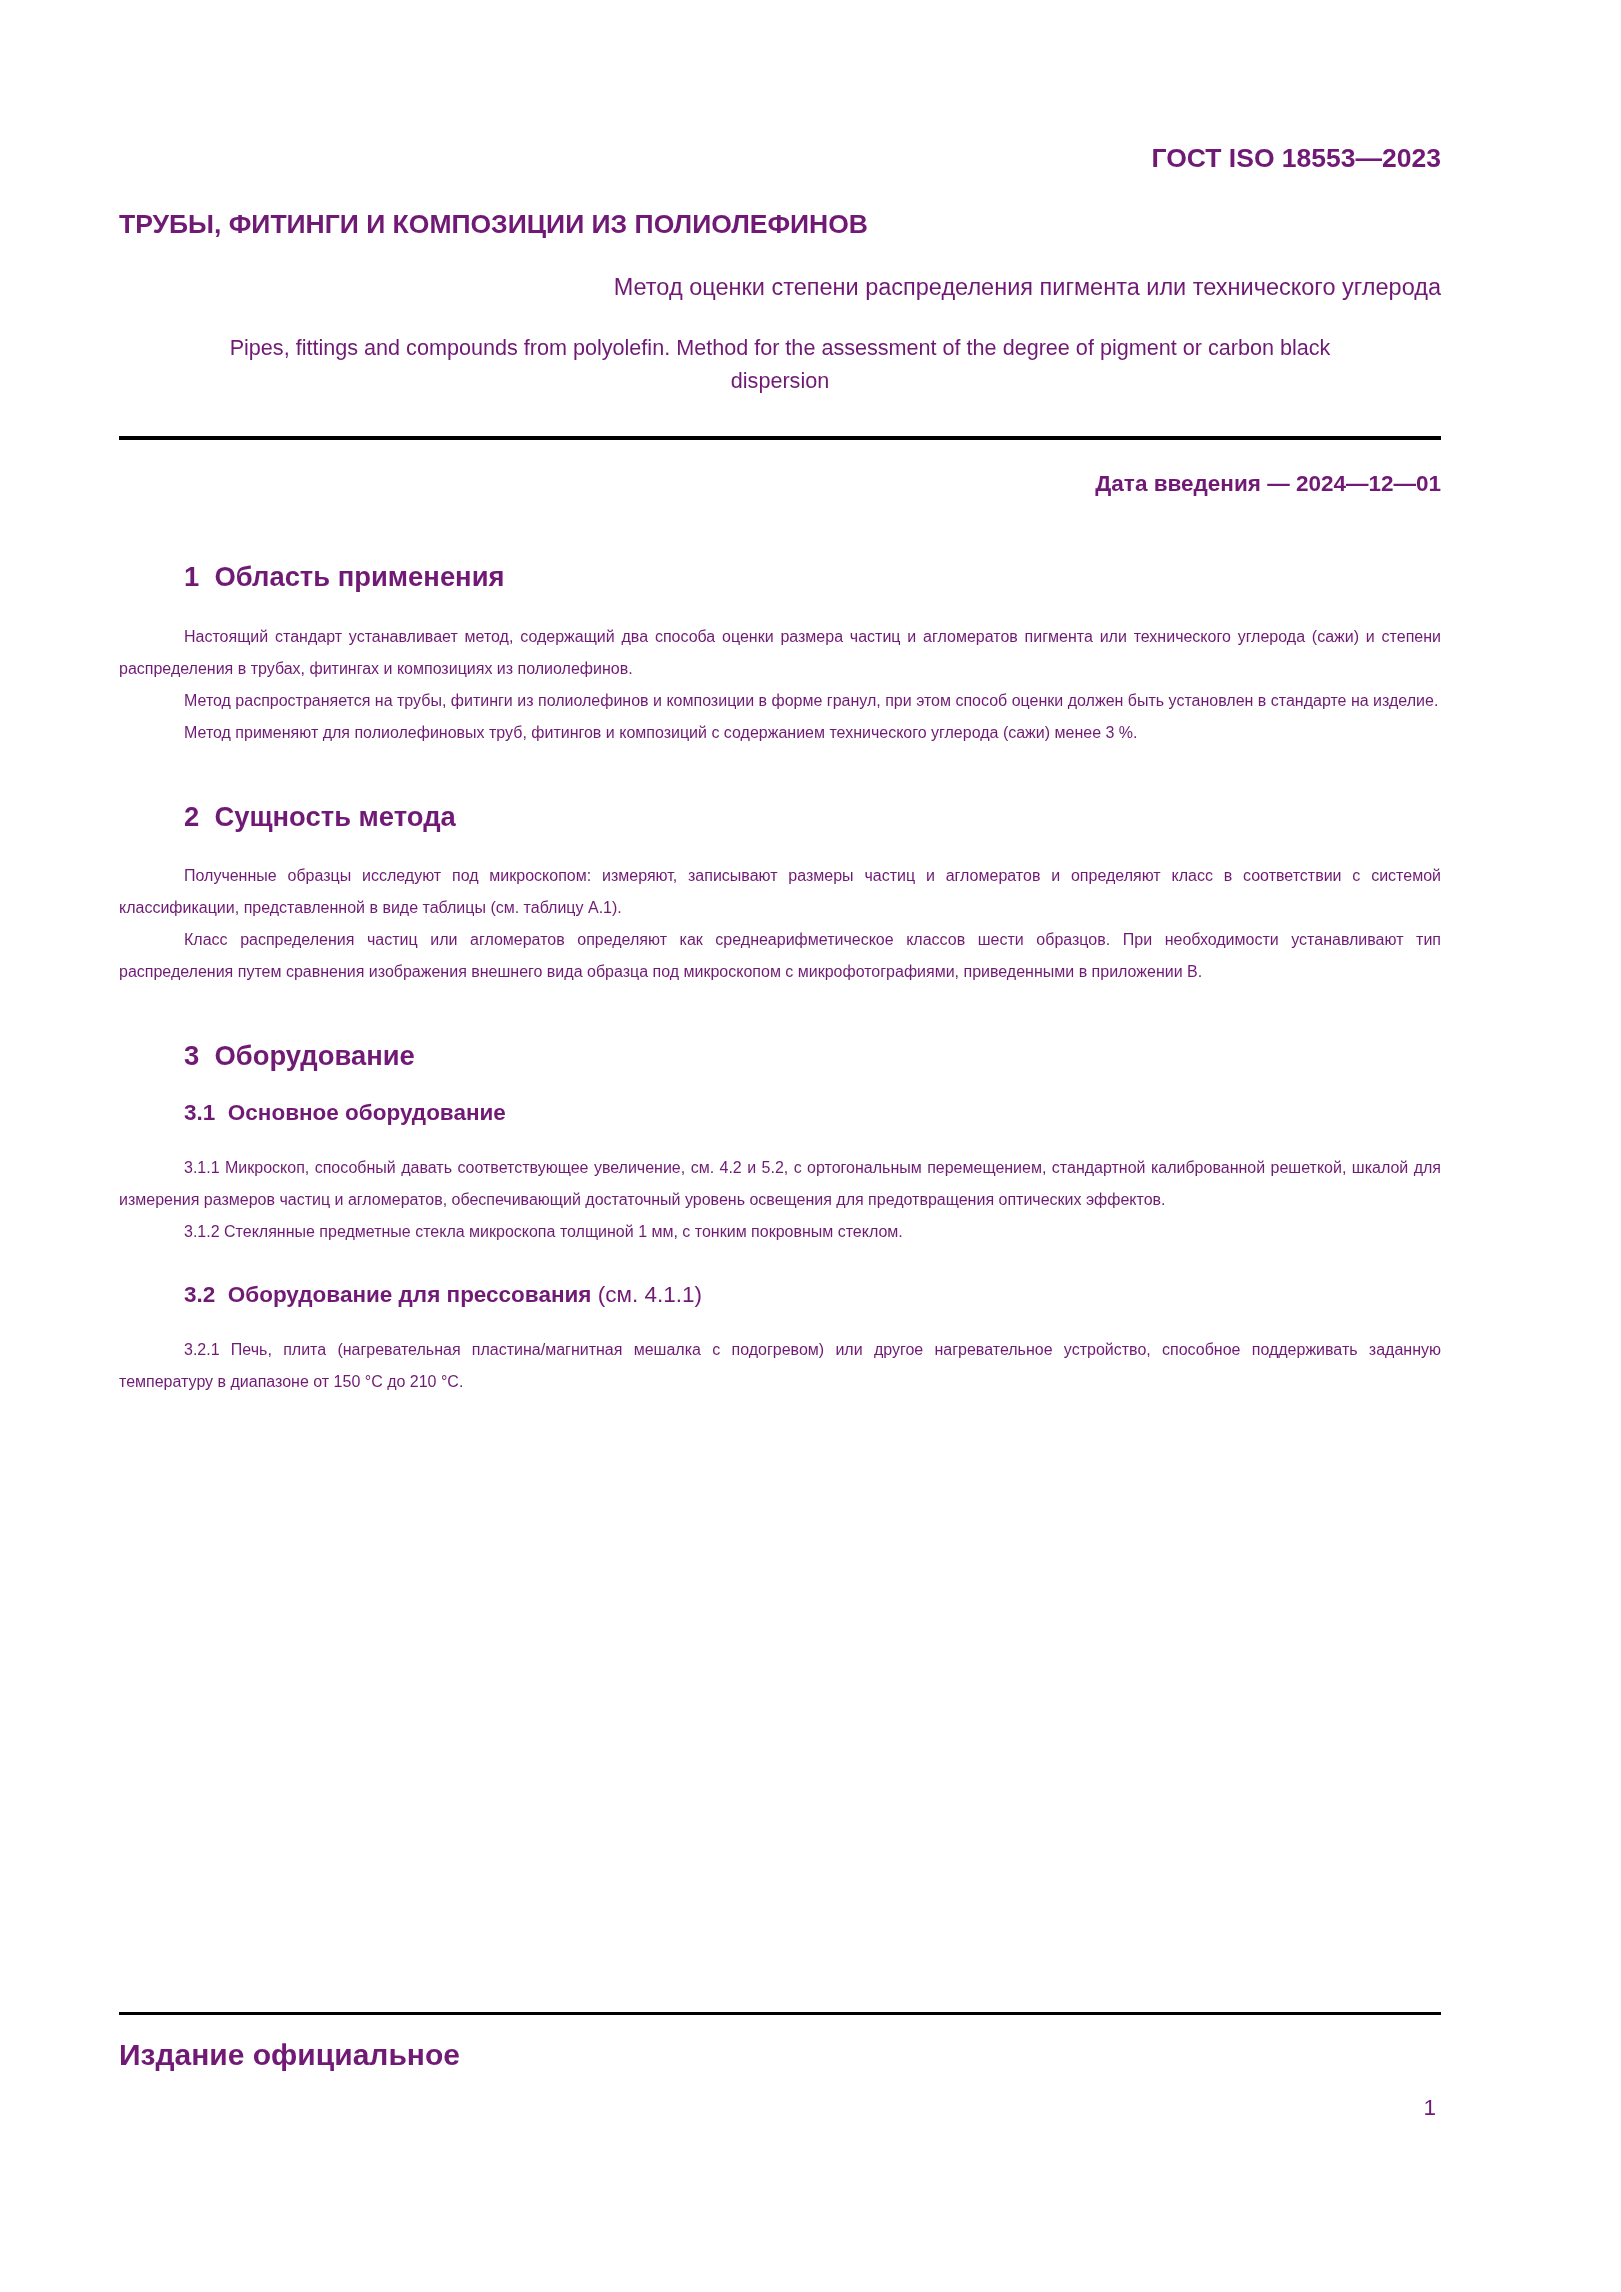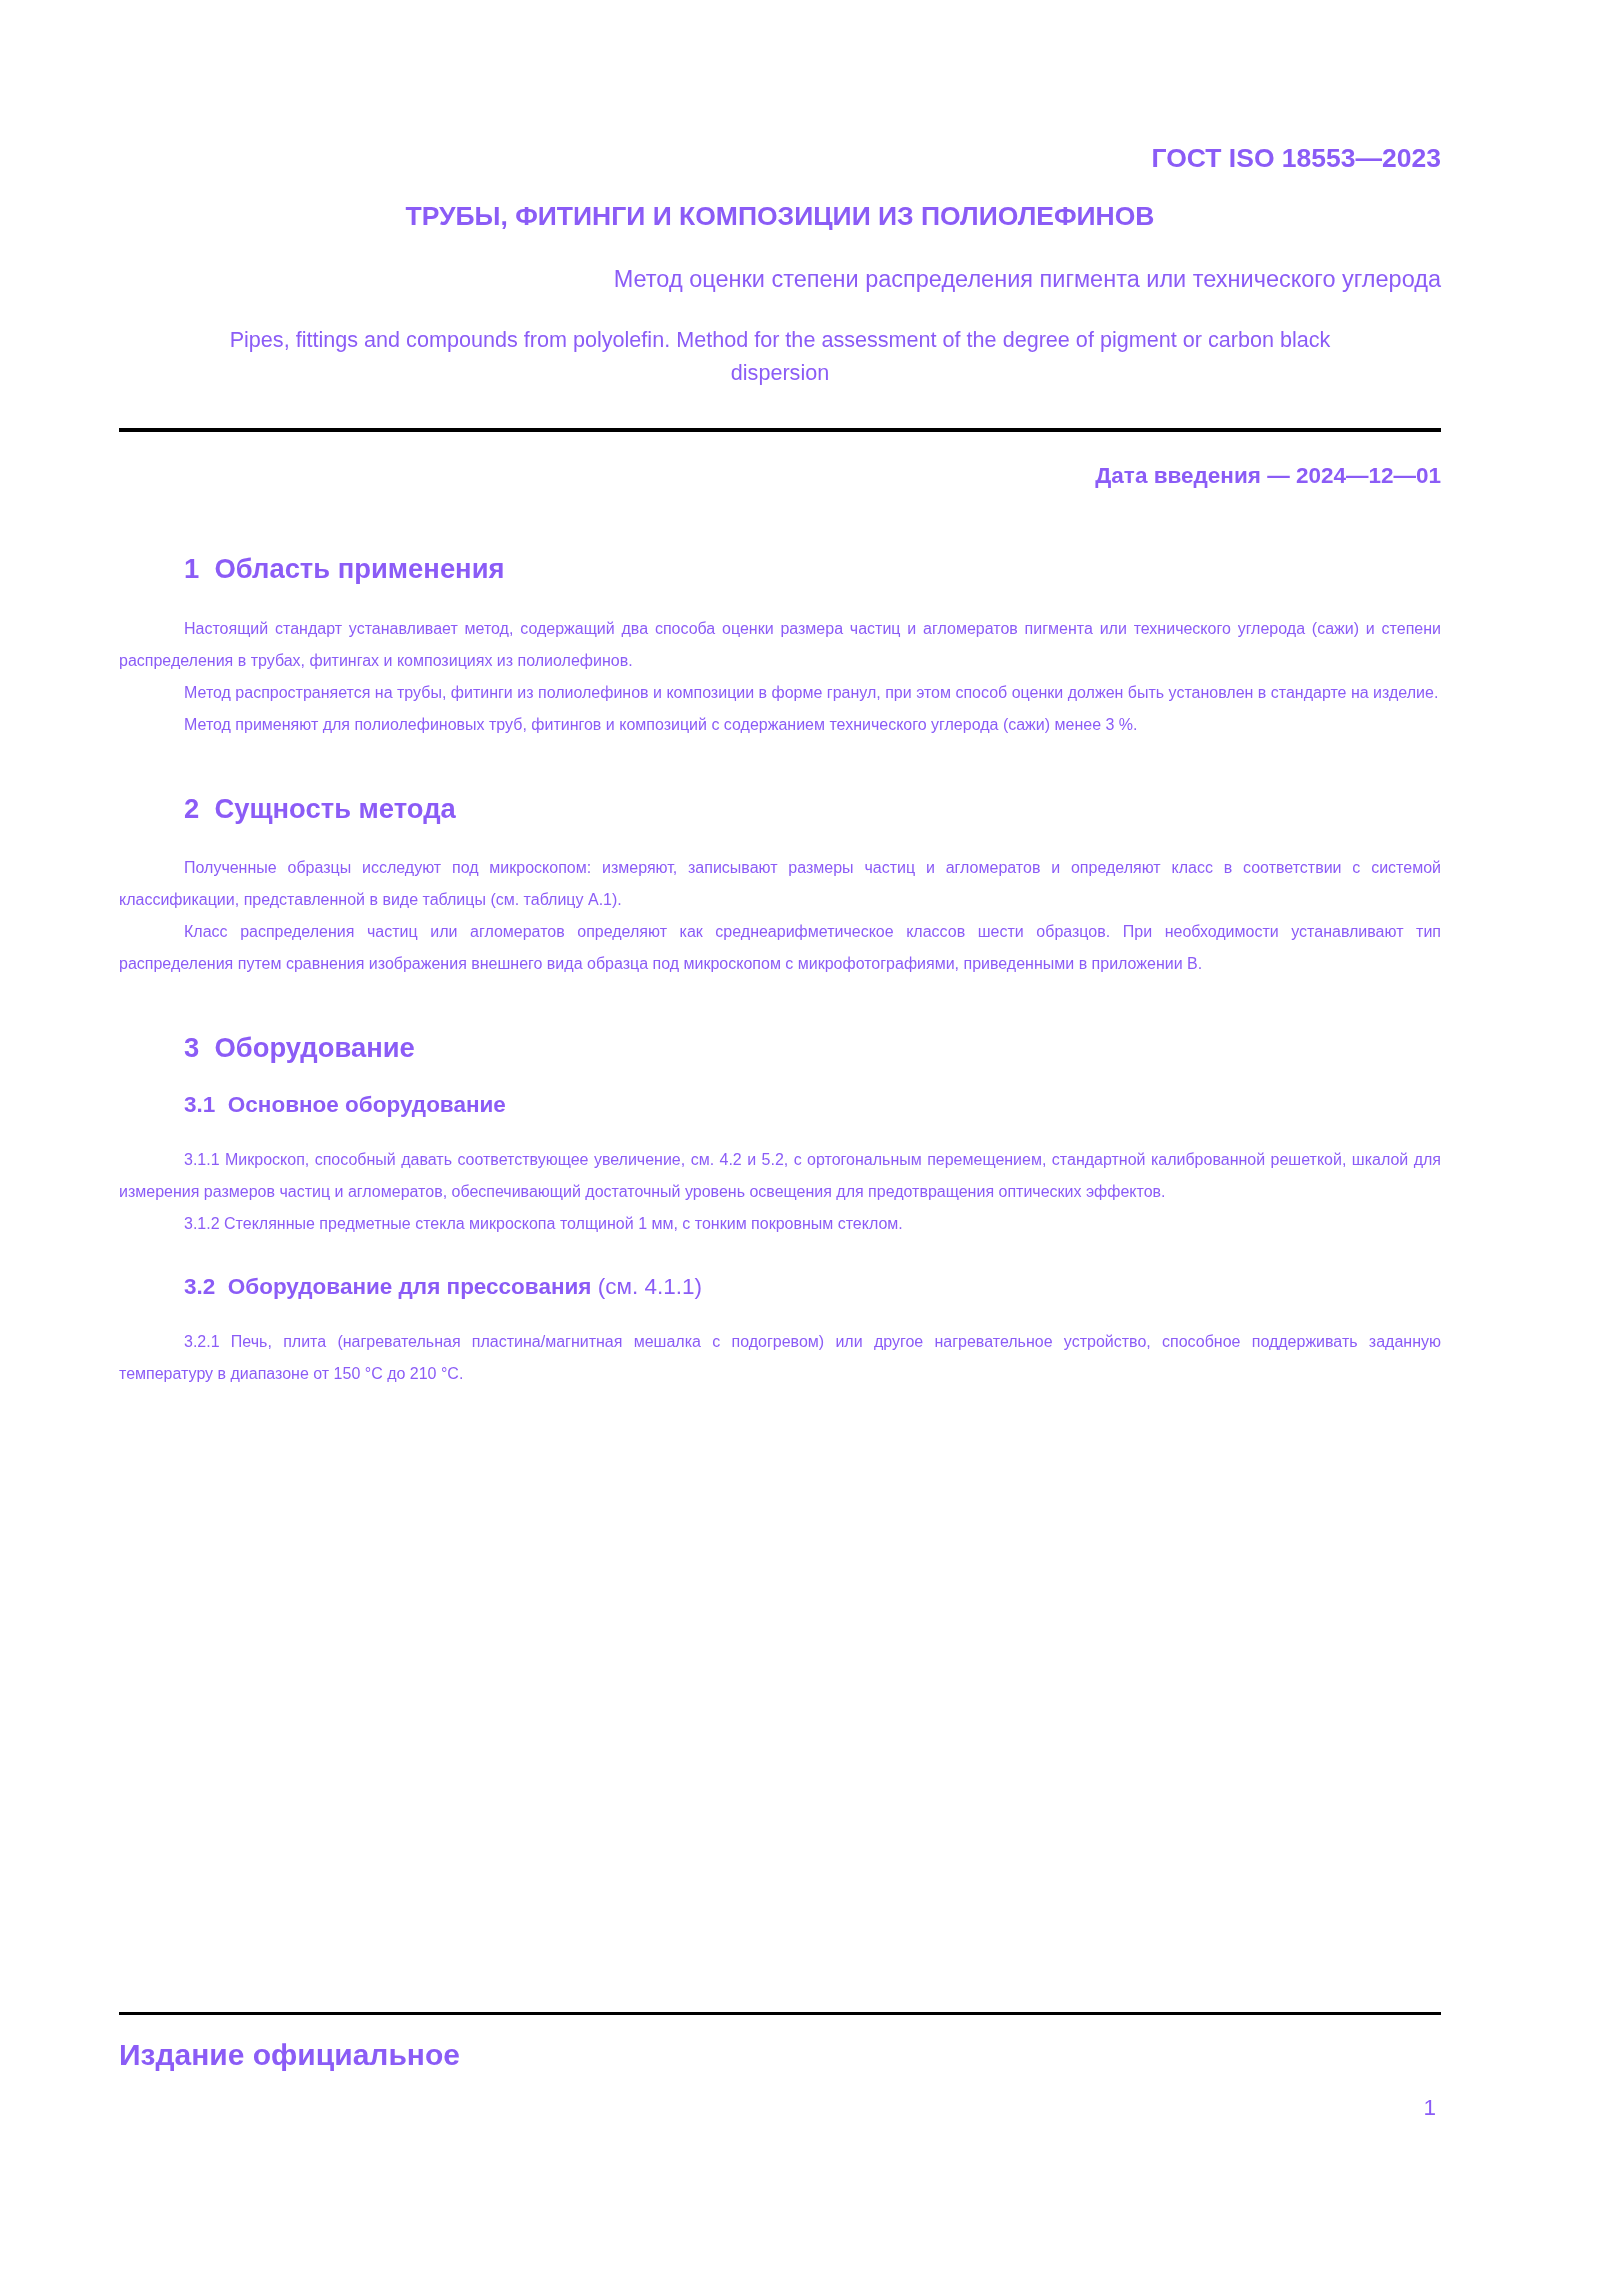--- a/index.html
+++ b/index.html
@@ -3,21 +3,21 @@
 <meta charset="utf-8">
 <style>
   * { margin: 0; padding: 0; box-sizing: border-box; }
   html, body { background: #ffffff; }
   .page {
     position: relative;
     width: 1621px;
     height: 2293px;
     margin: 0 auto;
     background: #ffffff;
-    color: #8b5cf6;
+    color: #701a75;
     font-family: "Liberation Sans", sans-serif;
     overflow: hidden;
   }
   .content {
     padding: 0 180px 0 119px;
   }
   .doc-number {
     margin-top: 143px;
     text-align: right;
     font-weight: bold;
@@ -30,22 +30,22 @@
     border-bottom: 3.9px solid #000;
     padding: 14.7px 2px 16.7px 2px;
     font-weight: bold;
     font-size: 29px;
     line-height: 35px;
     text-align: justify;
     text-align-last: justify;
     white-space: normal;
   }
   .title {
-    margin-top: 26px;
-    text-align: center;
+    margin-top: 34px;
+    text-align: left;
     font-weight: bold;
     font-size: 26.5px;
     line-height: 32px;
   }
   .subtitle {
     margin-top: 33px;
     text-align: right;
     font-weight: normal;
     font-size: 23.5px;
     line-height: 29px;

